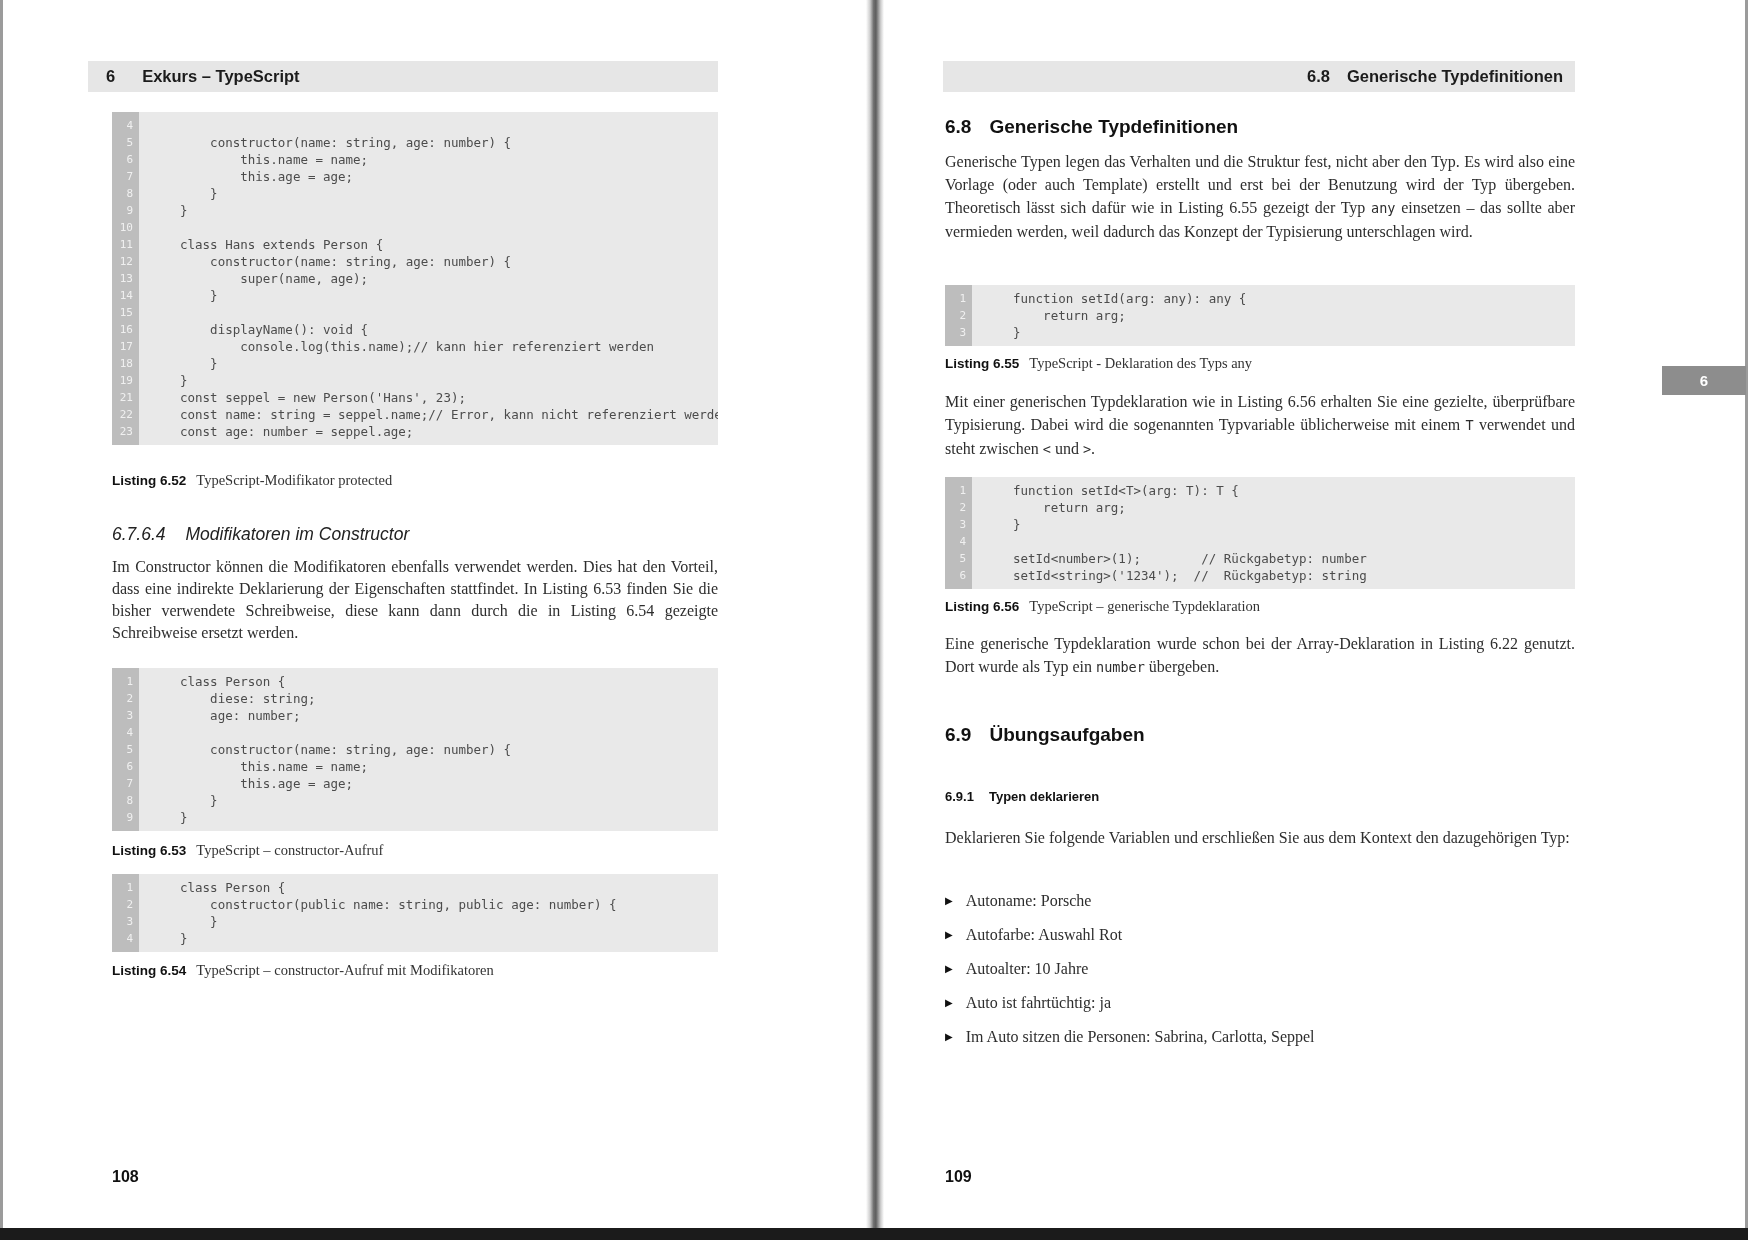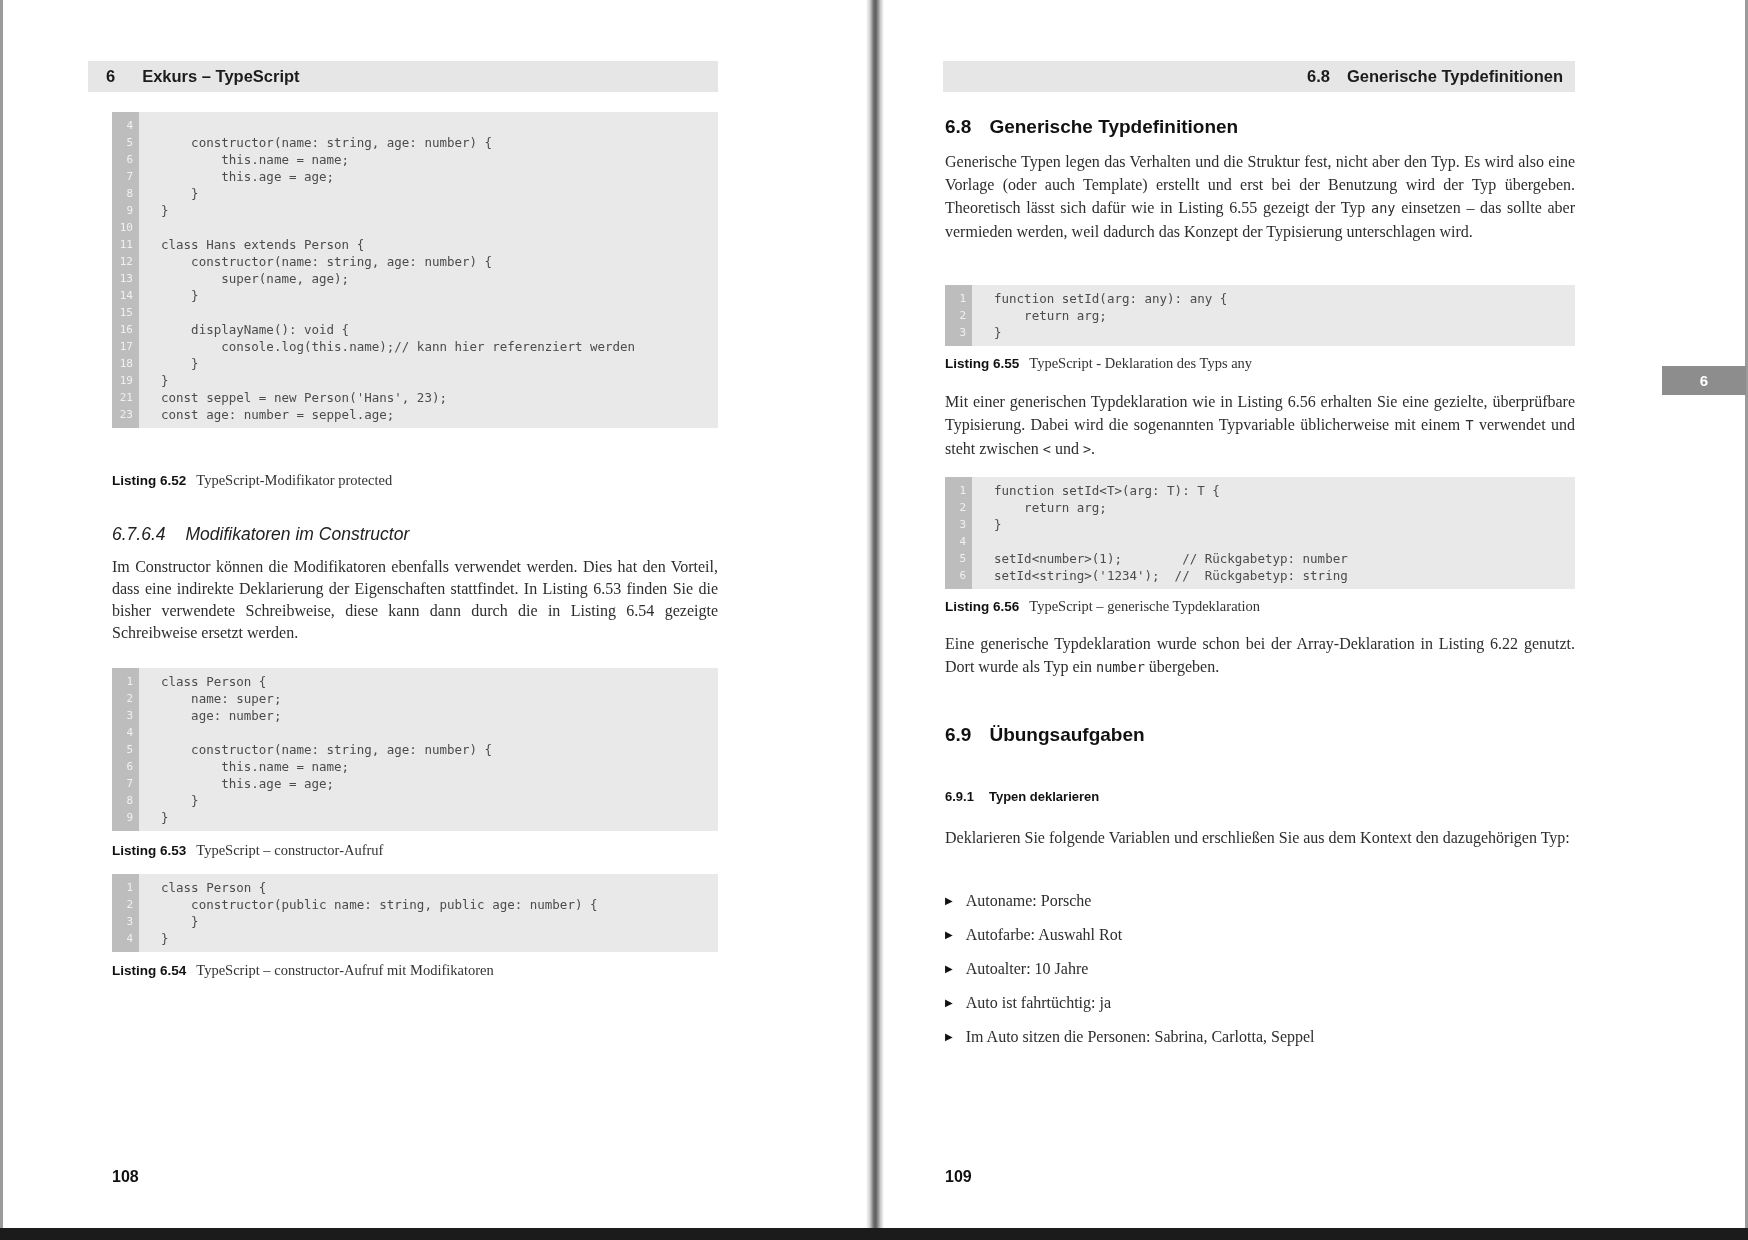--- a/index.html
+++ b/index.html
@@ -19,21 +19,21 @@
   .band-right{left:943px;top:61px;width:632px;justify-content:flex-end;padding-right:12px;box-sizing:border-box;}
   .band-right .num{margin-right:17px;}
   
   .code{position:absolute;background:#e9e9e9;}
   .crow{display:flex;height:17px;}
   .crow.sp{height:5px;}
   .lnum{flex:0 0 27px;background:#bdbdbd;color:#f0f0f0;font-family:"DejaVu Sans Mono",monospace;
         font-size:11px;line-height:17px;text-align:right;padding-right:6px;box-sizing:border-box;}
   .crow.sp .lnum{line-height:5px;}
   .cline{flex:1;padding-left:22px;font-family:"DejaVu Sans Mono",monospace;font-size:12.5px;
-         line-height:17px;color:#4c4c4c;white-space:pre;overflow:hidden;}
+         line-height:17px;color:#4c4c4c;white-space:pre;overflow:hidden;margin-left:19px;}
   
   .caption{position:absolute;white-space:nowrap;}
   .cap-label{font-family:"Liberation Sans",sans-serif;font-weight:bold;font-size:13.5px;color:#111;margin-right:10px;}
   .cap-text{font-family:"Liberation Serif",serif;font-size:14.5px;color:#333;}
   
   .h-italic{position:absolute;font-family:"Liberation Sans",sans-serif;font-style:italic;
             font-size:17.5px;color:#222;display:flex;}
   .h-italic .num{margin-right:20px;}
   .h-main{position:absolute;font-family:"Liberation Sans",sans-serif;font-weight:bold;
           font-size:19px;color:#111;display:flex;}
@@ -142,20 +142,24 @@
       </div>
       <div class="crow">
         <span class="lnum">19</span>
         <span class="cline">}</span>
       </div>
       <div class="crow">
         <span class="lnum">21</span>
         <span class="cline">const seppel = new Person('Hans', 23);</span>
       </div>
       <div class="crow">
+        <span class="lnum">22</span>
+        <span class="cline">const name: string = seppel.name;// Error, kann nicht referenziert werden</span>
+      </div>
+      <div class="crow">
         <span class="lnum">23</span>
         <span class="cline">const age: number = seppel.age;</span>
       </div>
       <div class="crow sp">
         <span class="lnum"></span>
         <span class="cline"></span>
       </div>
     </div>
 
   <div class="caption" style="left:112px;top:471px;">
@@ -173,21 +177,21 @@
       <div class="crow sp">
         <span class="lnum"></span>
         <span class="cline"></span>
       </div>
       <div class="crow">
         <span class="lnum">1</span>
         <span class="cline">class Person {</span>
       </div>
       <div class="crow">
         <span class="lnum">2</span>
-        <span class="cline">    name: super;</span>
+        <span class="cline">    diese: string;</span>
       </div>
       <div class="crow">
         <span class="lnum">3</span>
         <span class="cline">    age: number;</span>
       </div>
       <div class="crow">
         <span class="lnum">4</span>
         <span class="cline"></span>
       </div>
       <div class="crow">

